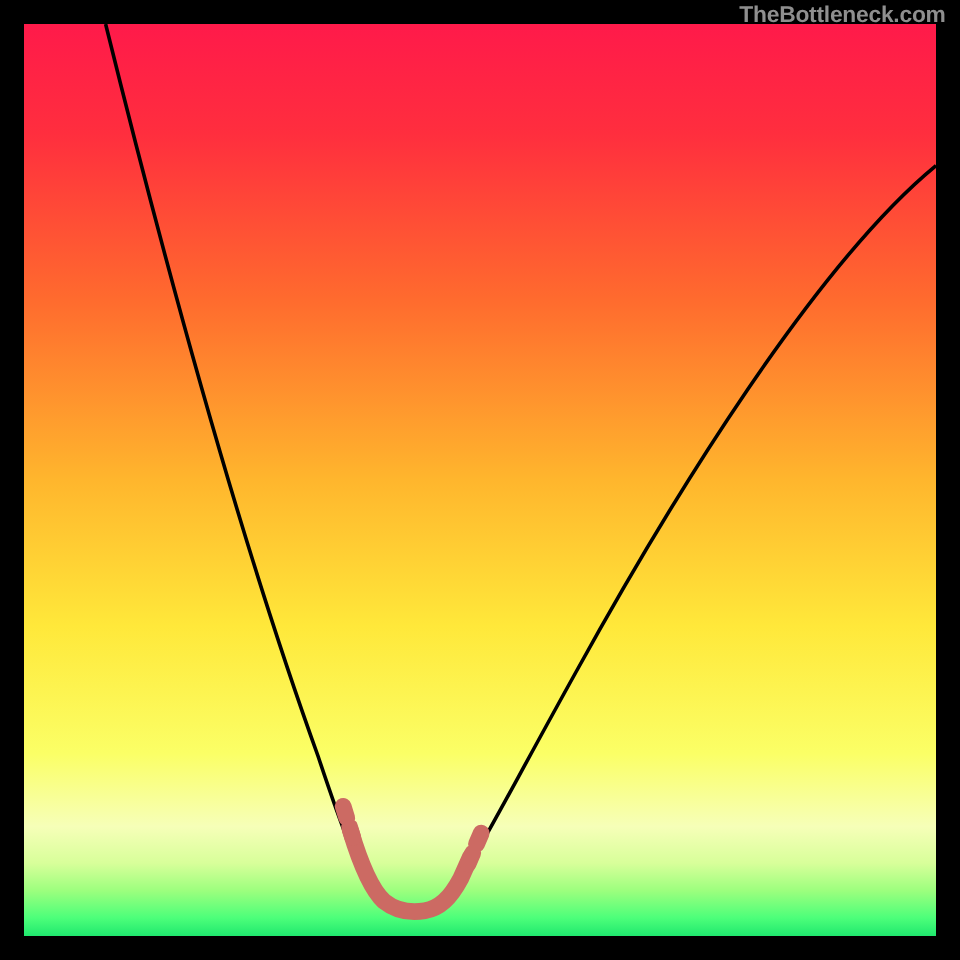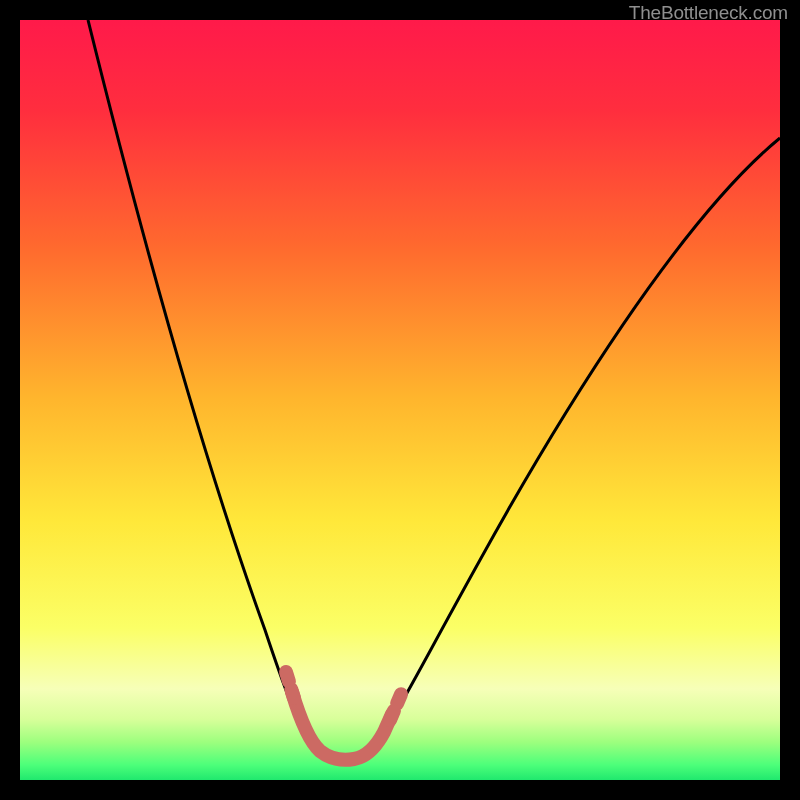--- a/index.html
+++ b/index.html
@@ -25,21 +25,21 @@
     top: 0;
     width: 760px;
     height: 760px;
   }
   .watermark {
     position: absolute;
     top: 2px;
     right: 12px;
     color: #8f8f8f;
     font-size: 19px;
-    font-weight: 400;
+    font-weight: 700;
     letter-spacing: -0.2px;
   }
   svg.curve {
     position: absolute;
     left: 0;
     top: 0;
     width: 760px;
     height: 760px;
   }
 </style>

